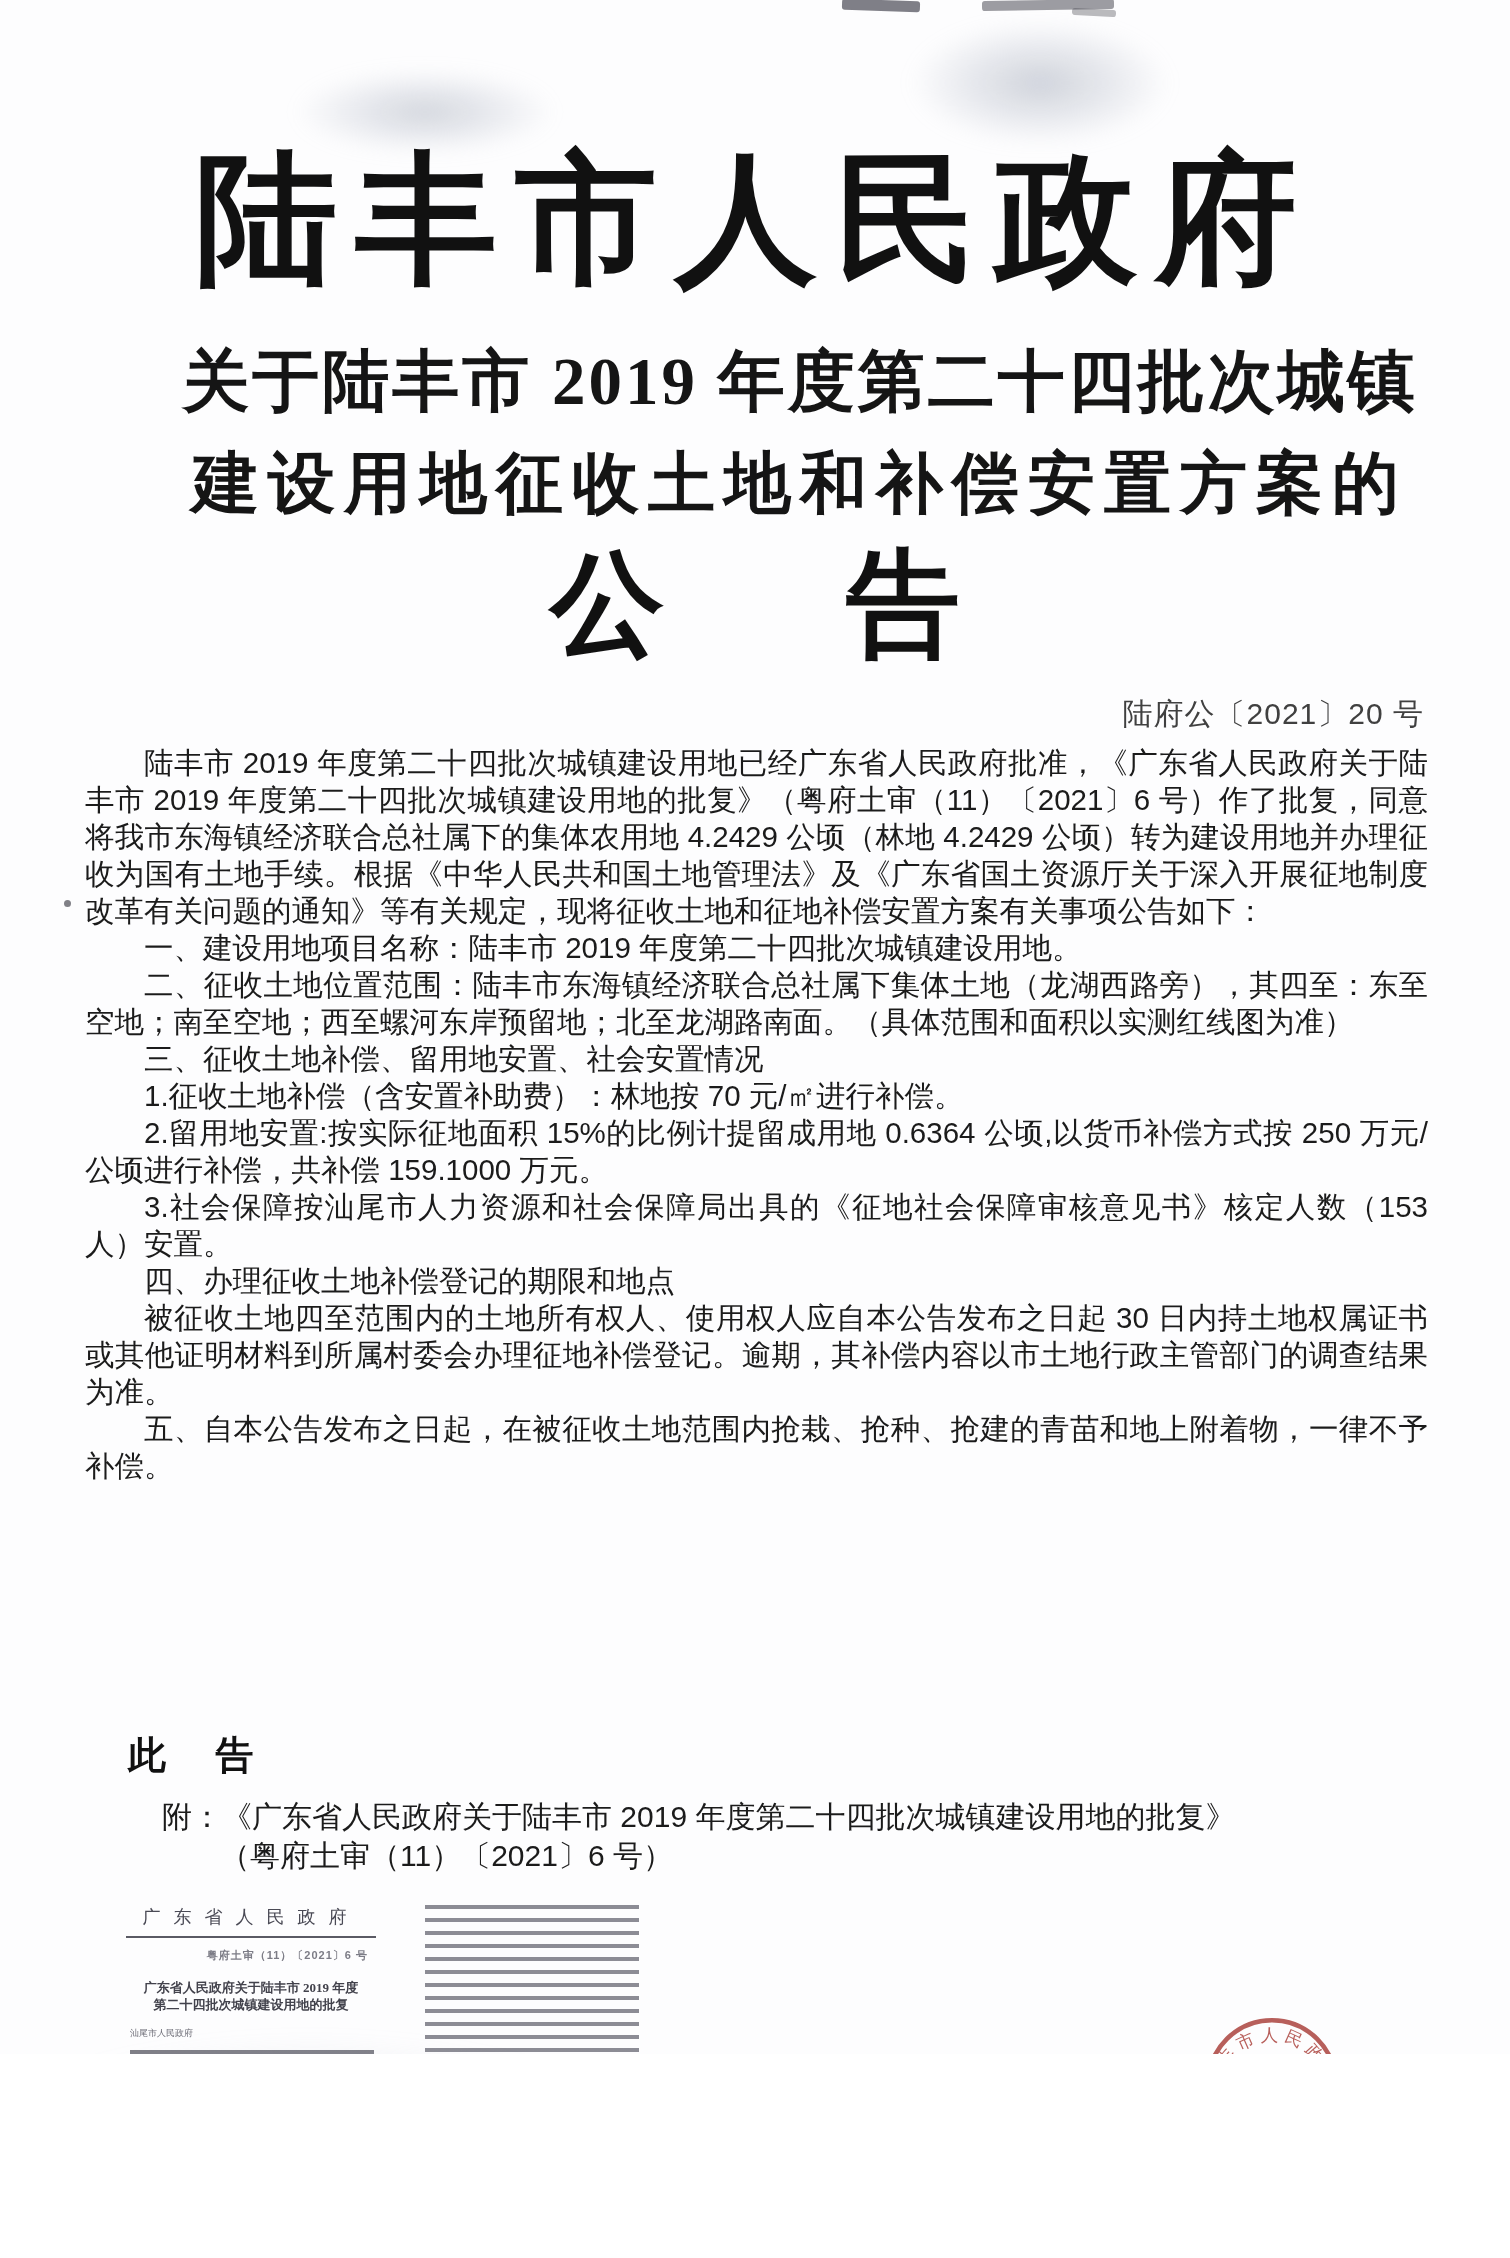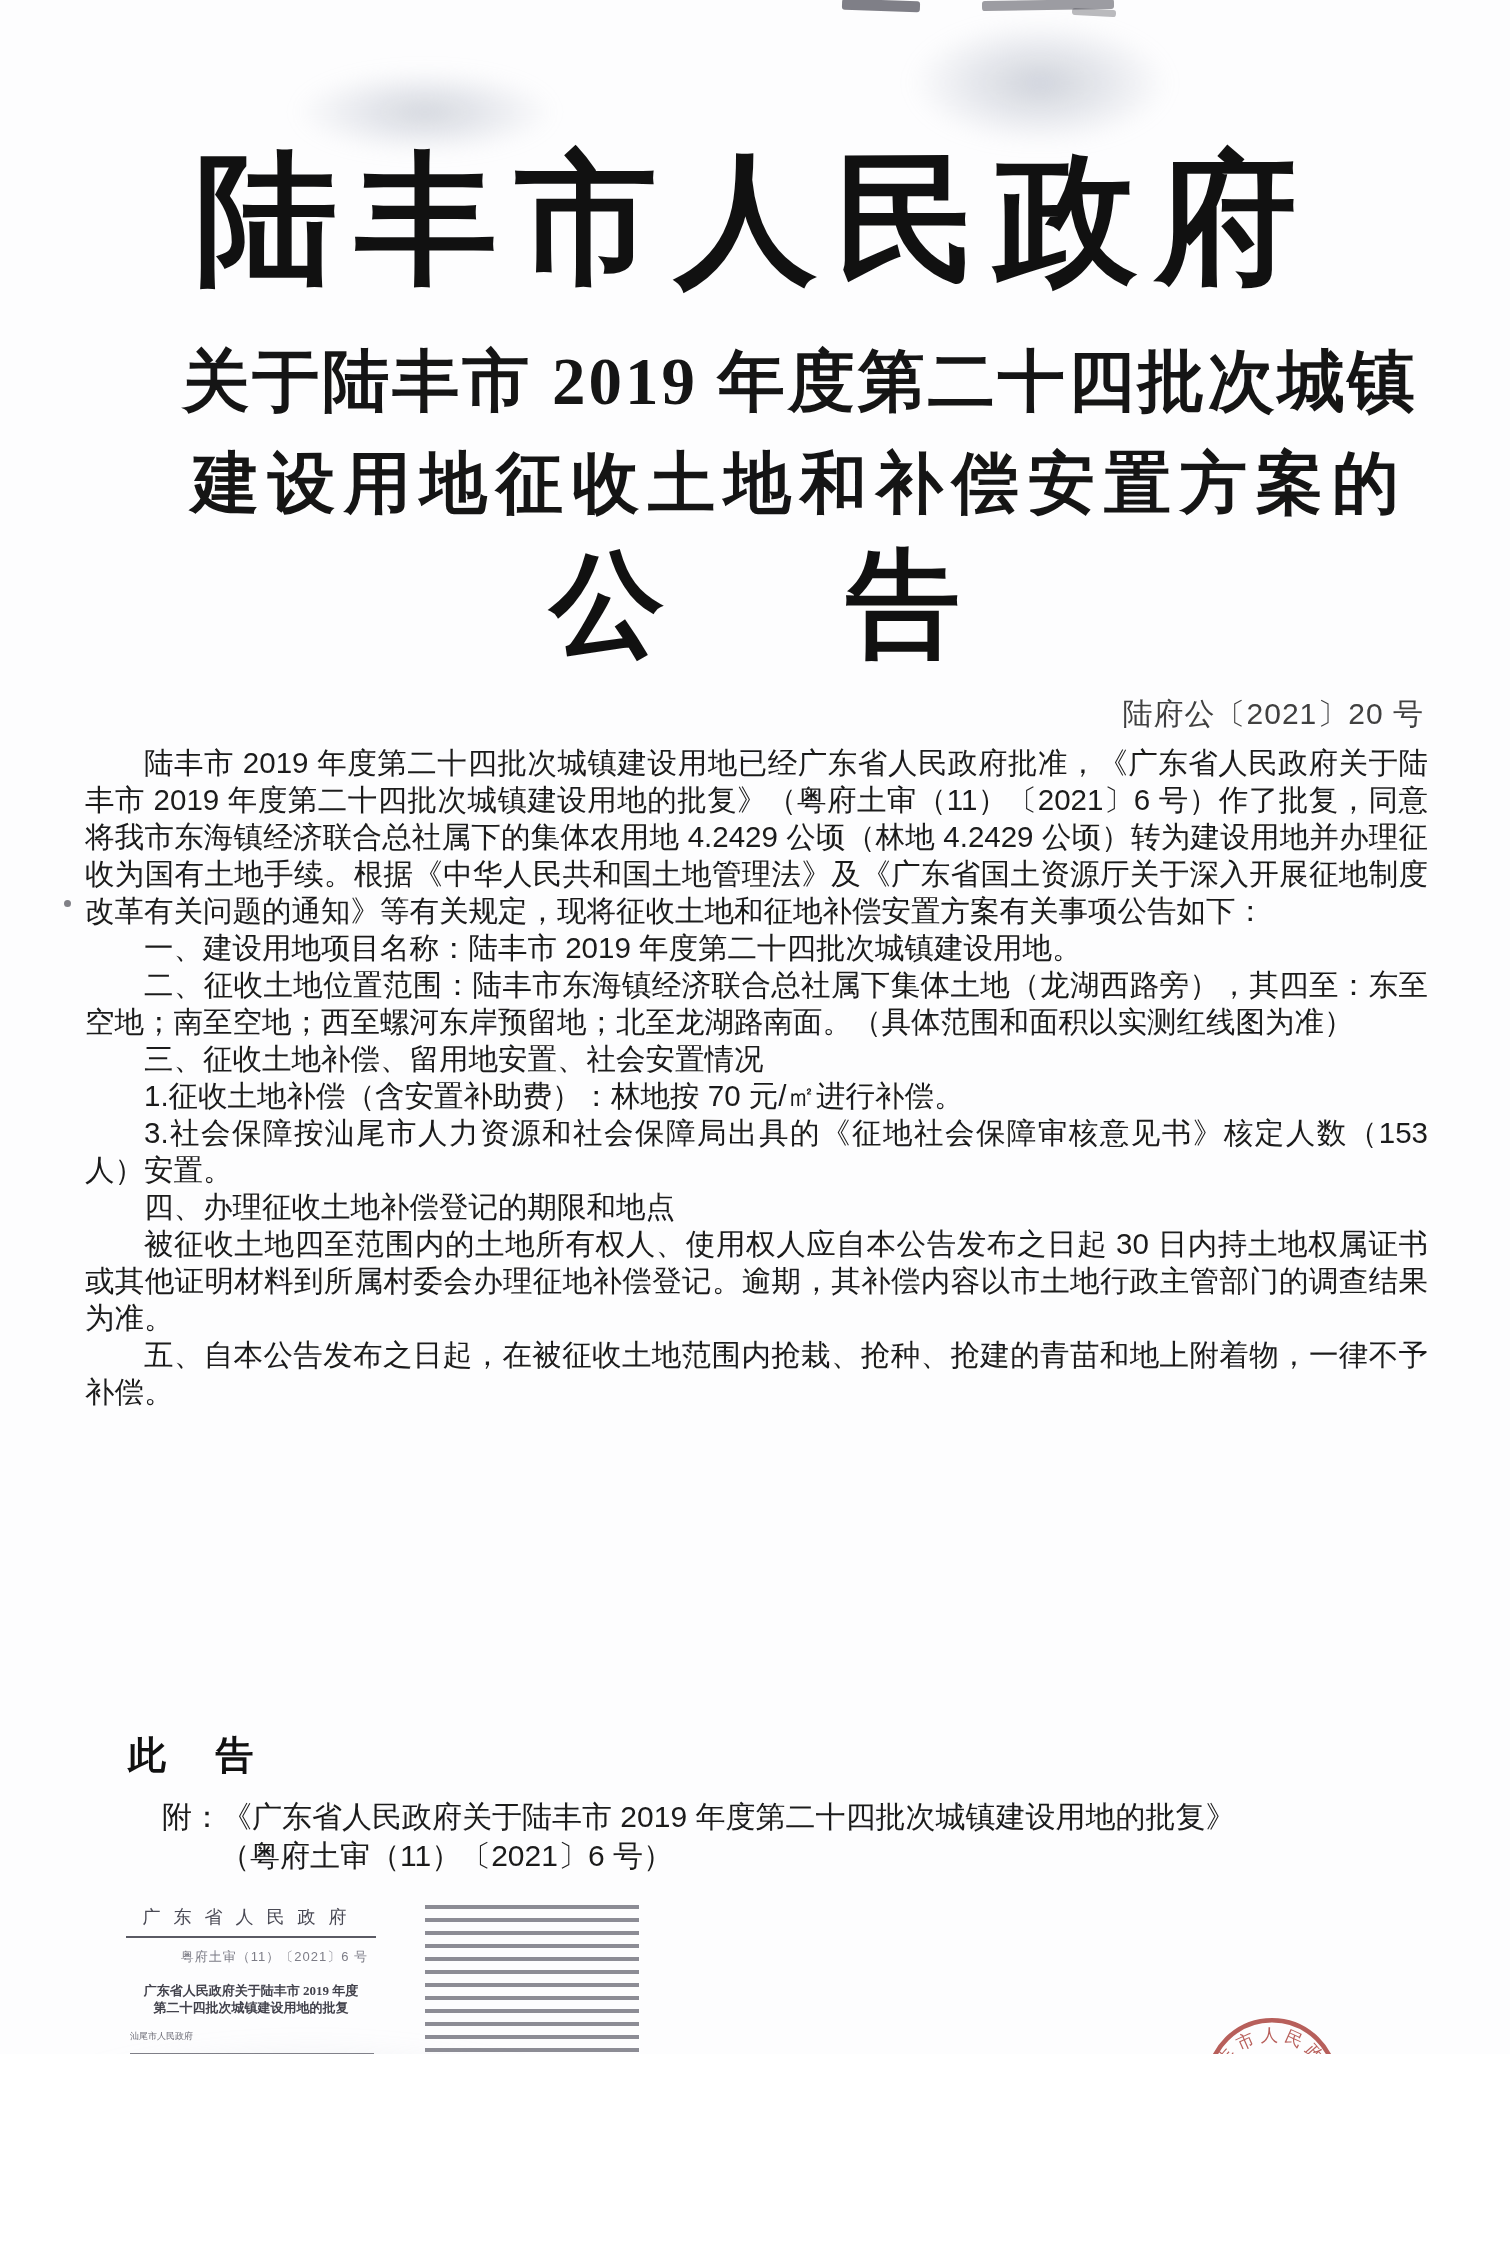--- a/index.html
+++ b/index.html
@@ -59,21 +59,21 @@
 
   
   .mini { position:absolute; overflow:hidden; filter:blur(.3px); color:#53535c; }
   .mini-left  { left:116px; top:1893px; width:270px; height:365px; }
   .mini-right { left:413px; top:1895px; width:240px; height:363px; }
   .mini .letterhead {
     margin-top:12px; text-align:center; font-family:"Liberation Serif", serif;
     font-size:18px; letter-spacing:13px; color:#4a4a55; white-space:nowrap;
   }
   .mini .rule { margin:7px 10px 0 10px; height:2px; background:#5a5a64; }
-  .mini .docno { margin-top:10px; text-align:right; padding-right:18px; font-size:13px; color:#7c7c86; letter-spacing:1px; }
+  .mini .docno { margin-top:10px; text-align:right; padding-right:18px; font-size:11px; color:#7c7c86; letter-spacing:1px;font-weight:bold; }
   .mini .mtitle { margin-top:16px; text-align:center; font-family:"Liberation Serif", serif;
     font-weight:bold; font-size:13px; line-height:17px; color:#42424c; }
   .mini .salutation { margin:14px 0 0 14px; font-size:9px; color:#6a6a74; }
   .bars { background:repeating-linear-gradient(180deg, rgba(72,72,84,.7) 0 5px, rgba(0,0,0,0) 5px 16px); }
   .bars.fine { background:repeating-linear-gradient(180deg, rgba(80,80,92,.65) 0 4px, rgba(0,0,0,0) 4px 13px); }
   .mini-left  .blk1 { margin:10px 12px 0 14px; height:162px; }
   .mini-left  .heavy-line { position:absolute; left:8px; top:322px; width:234px; height:5px; background:#15151a; }
   .mini-right .blk1 { margin:10px 14px 0 12px; height:152px; }
   .mini-right .publish { position:absolute; left:4px; top:243px; font-size:10px; font-weight:bold; color:#5a5a64; letter-spacing:1px; }
   .mini-right .blk2 { position:absolute; left:28px; top:272px; width:196px; height:70px; }
@@ -127,20 +127,21 @@
     <span>告</span>
   </div>
   <div class="doc-number">陆府公〔2021〕20 号</div>
 
   <div class="body-text">
     <p>陆丰市 2019 年度第二十四批次城镇建设用地已经广东省人民政府批准，《广东省人民政府关于陆丰市 2019 年度第二十四批次城镇建设用地的批复》（粤府土审（11）〔2021〕6 号）作了批复，同意将我市东海镇经济联合总社属下的集体农用地 4.2429 公顷（林地 4.2429 公顷）转为建设用地并办理征收为国有土地手续。根据《中华人民共和国土地管理法》及《广东省国土资源厅关于深入开展征地制度改革有关问题的通知》等有关规定，现将征收土地和征地补偿安置方案有关事项公告如下：</p>
     <p>一、建设用地项目名称：陆丰市 2019 年度第二十四批次城镇建设用地。</p>
     <p>二、征收土地位置范围：陆丰市东海镇经济联合总社属下集体土地（龙湖西路旁），其四至：东至空地；南至空地；西至螺河东岸预留地；北至龙湖路南面。（具体范围和面积以实测红线图为准）</p>
     <p>三、征收土地补偿、留用地安置、社会安置情况</p>
     <p>1.征收土地补偿（含安置补助费）：林地按 70 元/㎡进行补偿。</p>
+    <p>2.留用地安置:按实际征地面积 15%的比例计提留成用地 0.6364 公顷,以货币补偿方式按 250 万元/公顷进行补偿，共补偿 159.1000 万元。</p>
     <p>3.社会保障按汕尾市人力资源和社会保障局出具的《征地社会保障审核意见书》核定人数（153 人）安置。</p>
     <p>四、办理征收土地补偿登记的期限和地点</p>
     <p>被征收土地四至范围内的土地所有权人、使用权人应自本公告发布之日起 30 日内持土地权属证书或其他证明材料到所属村委会办理征地补偿登记。逾期，其补偿内容以市土地行政主管部门的调查结果为准。</p>
     <p>五、自本公告发布之日起，在被征收土地范围内抢栽、抢种、抢建的青苗和地上附着物，一律不予补偿。</p>
   </div>
 
   <div class="closing">此 告</div>
   <div class="attach-note l1">附：《广东省人民政府关于陆丰市 2019 年度第二十四批次城镇建设用地的批复》</div>
   <div class="attach-note l2">（粤府土审（11）〔2021〕6 号）</div>
 

